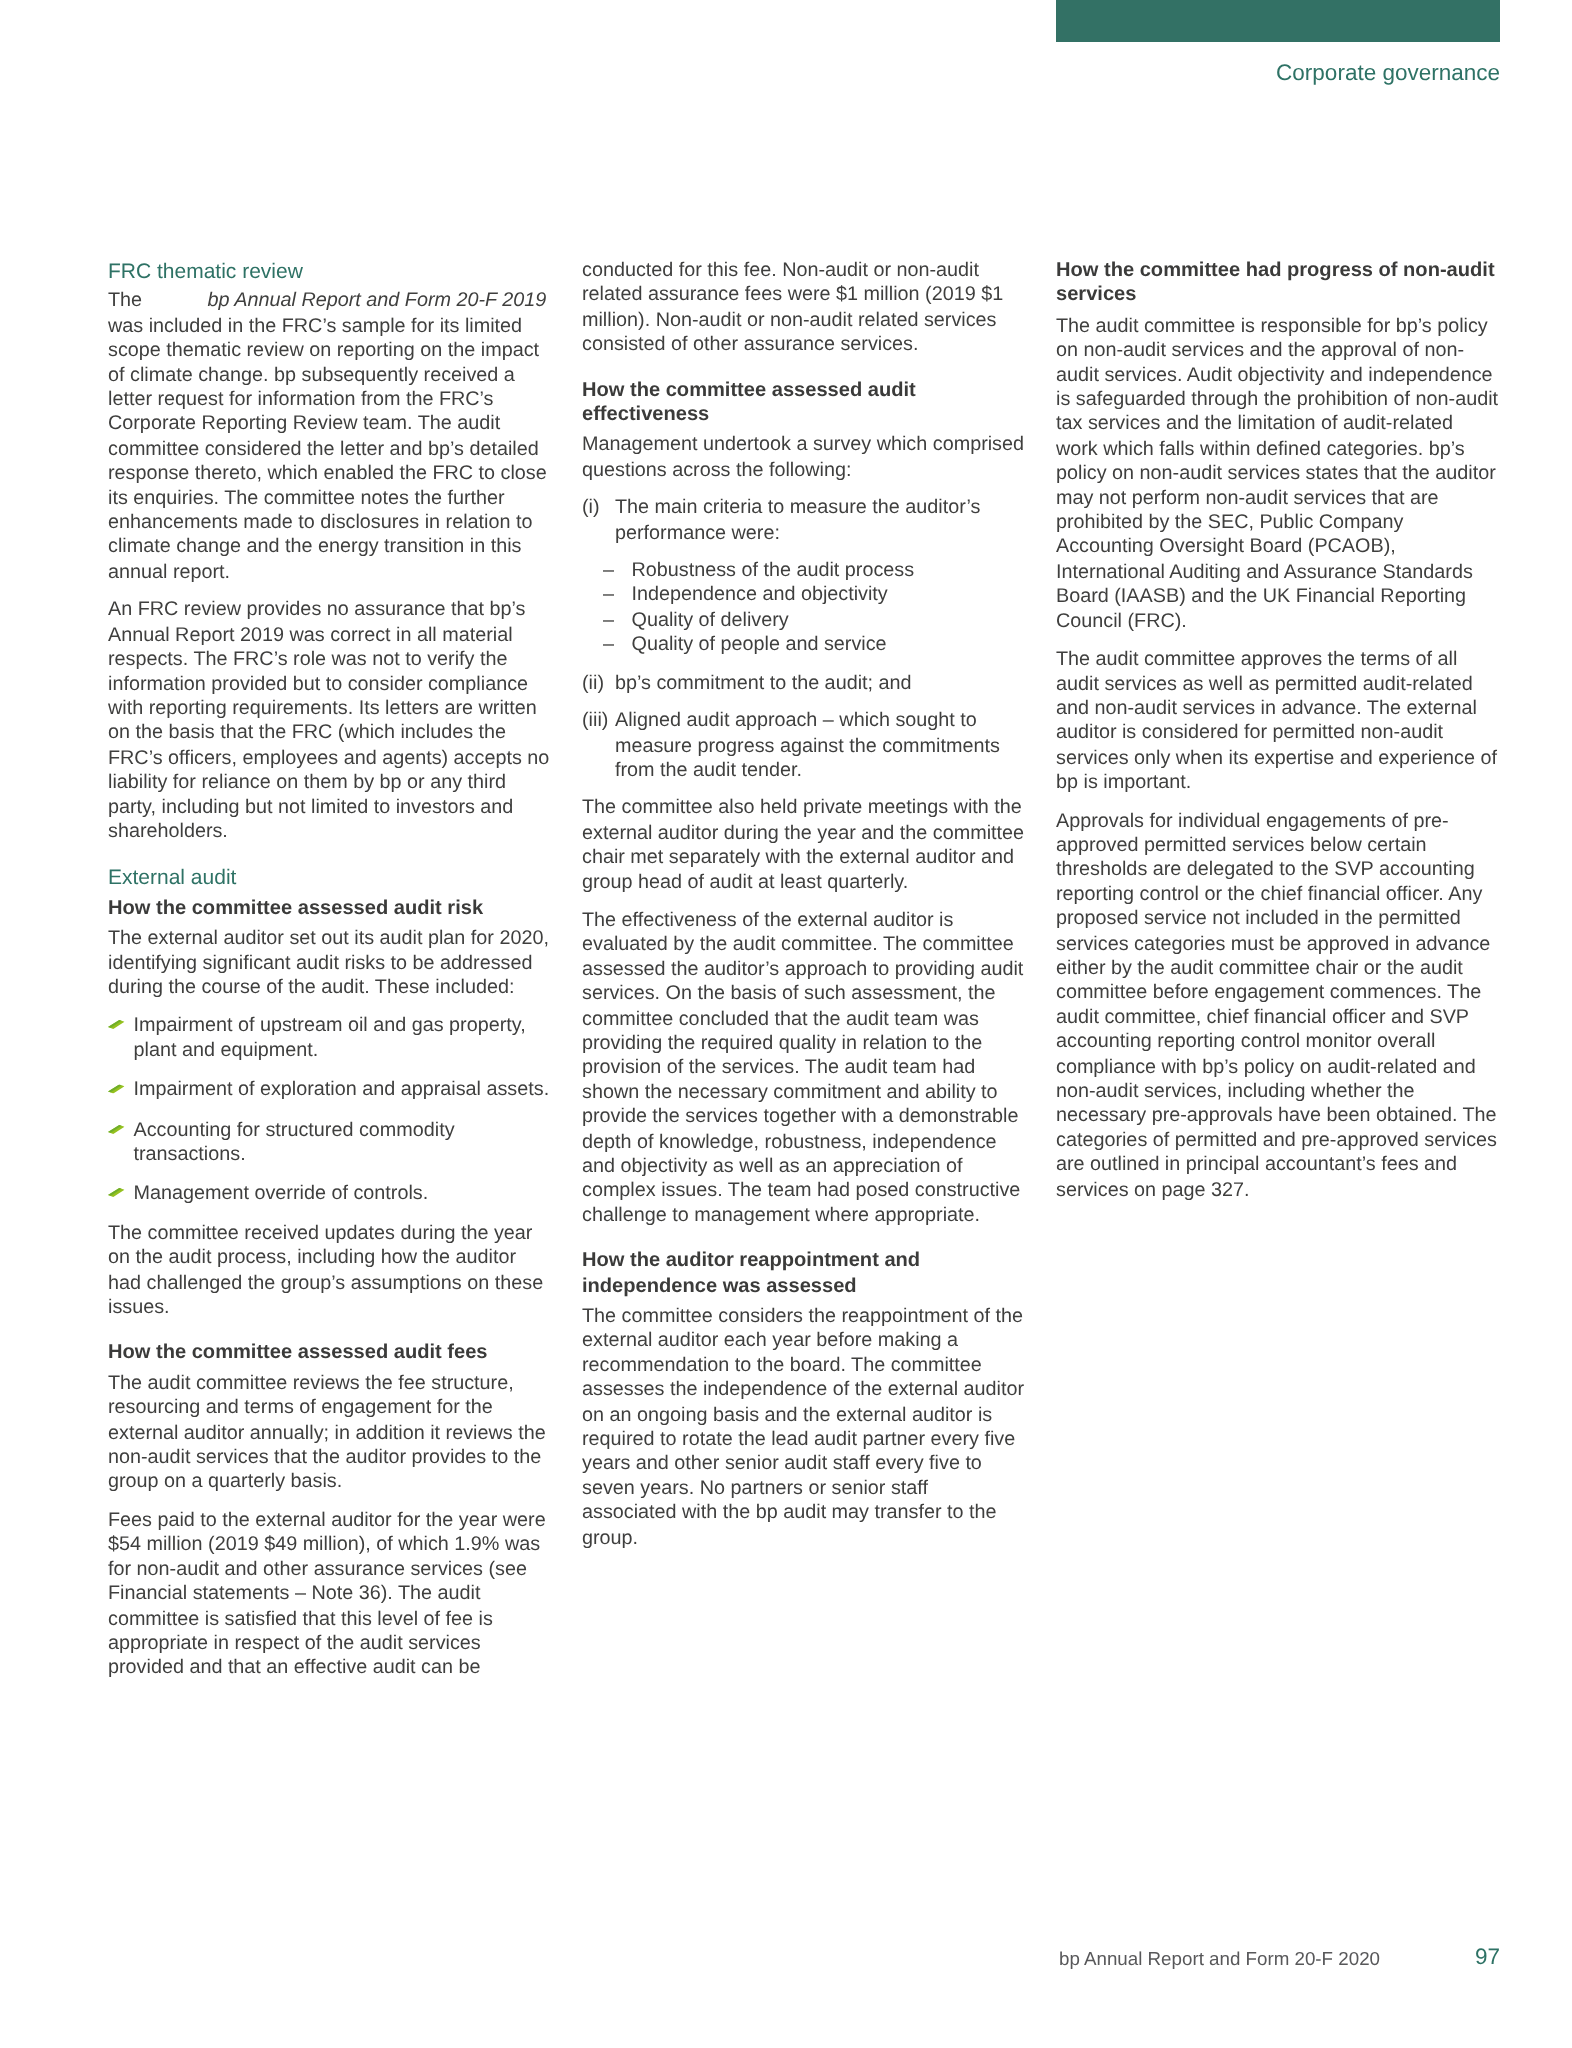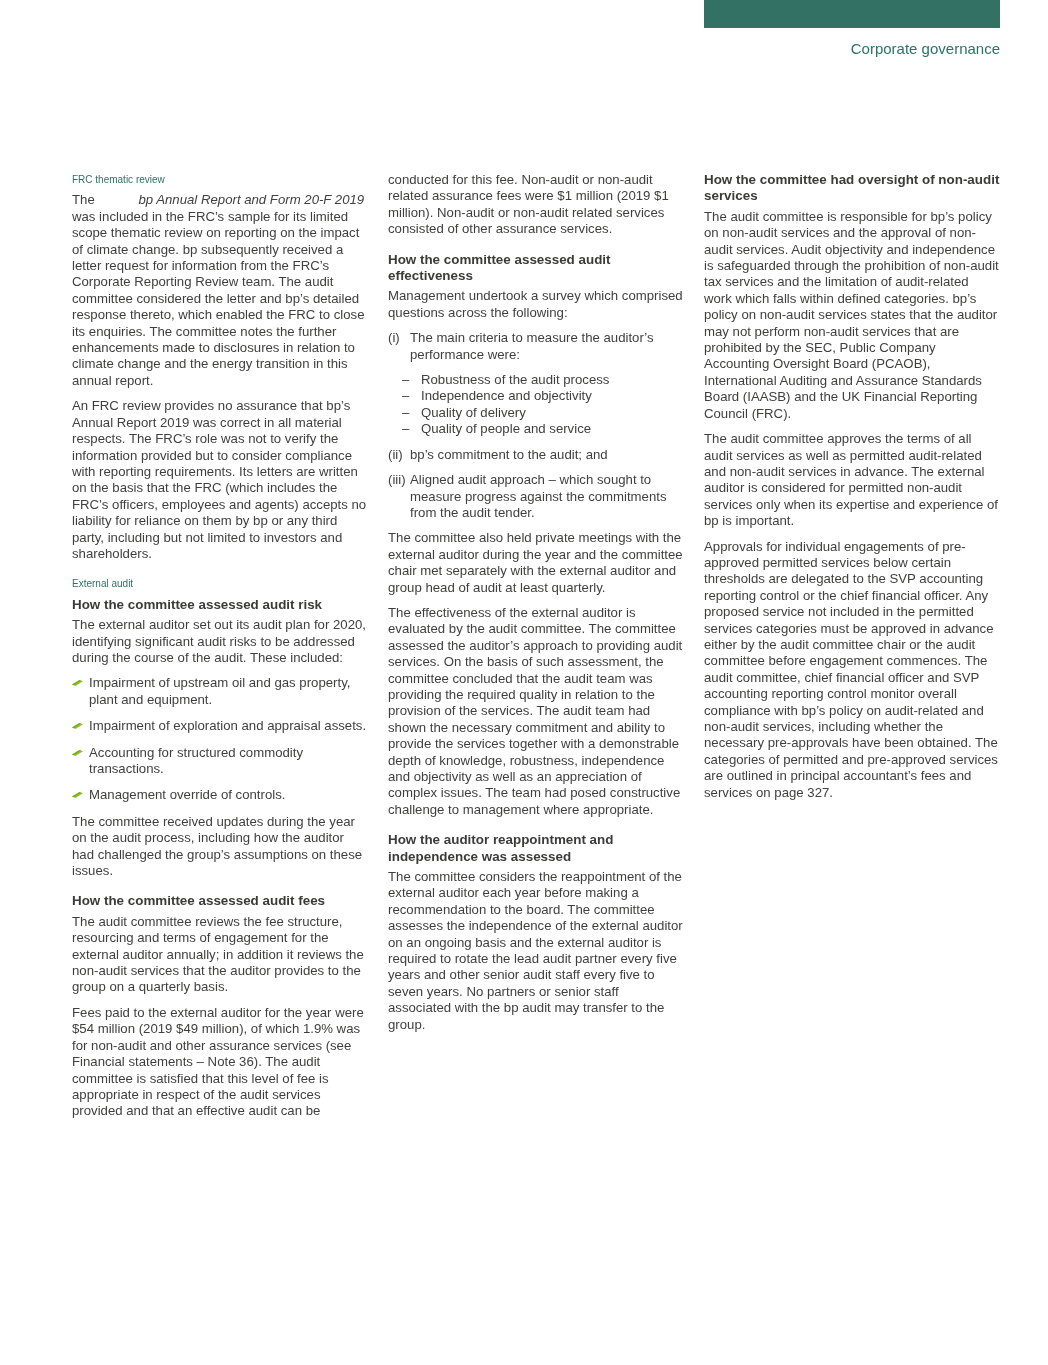--- a/index.html
+++ b/index.html
@@ -18,21 +18,21 @@
   .section-label{
     position:absolute;left:704px;top:40px;width:296px;
     text-align:right;
     font-size:15px;font-weight:normal;color:#2e7265;
   }
   .col{position:absolute;top:172px;width:296px;font-size:13.2px;line-height:16.4px;}
   .col1{left:72px;}
   .col2{left:388px;}
   .col3{left:704px;}
   p{margin:0 0 9px 0;}
-  .green-head{color:#2e7265;margin:0 0 4px 0;font-size:10px;}
+  .green-head{color:#2e7265;margin:0 0 4px 0;font-size:14px;}
   .green-head.second{margin-top:14px;}
   .subhead{font-weight:bold;color:#3b3b3a;margin:14px 0 4px 0;font-size:13.4px;}
   .italic{font-style:italic;margin-left:40px;}
   ul.bullets{list-style:none;margin:2px 0 10px 0;padding:0;}
   ul.bullets li{
     position:relative;
     padding-left:17px;
     margin-bottom:10px;
   }
   .bullet-icon{
@@ -139,20 +139,24 @@
       <span class="roman-text">Aligned audit approach – which sought to measure progress against the commitments from the audit tender.</span>
     </div>
 
     <p>The committee also held private meetings with the external auditor during the year and the committee chair met separately with the external auditor and group head of audit at least quarterly.</p>
     <p>The effectiveness of the external auditor is evaluated by the audit committee. The committee assessed the auditor’s approach to providing audit services. On the basis of such assessment, the committee concluded that the audit team was providing the required quality in relation to the provision of the services. The audit team had shown the necessary commitment and ability to provide the services together with a demonstrable depth of knowledge, robustness, independence and objectivity as well as an appreciation of complex issues. The team had posed constructive challenge to management where appropriate.</p>
     <p class="subhead">How the auditor reappointment and independence was assessed</p>
     <p>The committee considers the reappointment of the external auditor each year before making a recommendation to the board. The committee assesses the independence of the external auditor on an ongoing basis and the external auditor is required to rotate the lead audit partner every five years and other senior audit staff every five to seven years. No partners or senior staff associated with the bp audit may transfer to the group.</p>
   </div>
 
   <div class="col col3">
-    <p class="subhead" style="margin-top:0;">How the committee had oversight of non-audit services</p>
+    <p class="subhead" style="margin-top:0;">How the committee had progress of non-audit services</p>
     <p>The audit committee is responsible for bp’s policy on non-audit services and the approval of non-audit services. Audit objectivity and independence is safeguarded through the prohibition of non-audit tax services and the limitation of audit-related work which falls within defined categories. bp’s policy on non-audit services states that the auditor may not perform non-audit services that are prohibited by the SEC, Public Company Accounting Oversight Board (PCAOB), International Auditing and Assurance Standards Board (IAASB) and the UK Financial Reporting Council (FRC).</p>
     <p>The audit committee approves the terms of all audit services as well as permitted audit-related and non-audit services in advance. The external auditor is considered for permitted non-audit services only when its expertise and experience of bp is important.</p>
     <p>Approvals for individual engagements of pre-approved permitted services below certain thresholds are delegated to the SVP accounting reporting control or the chief financial officer. Any proposed service not included in the permitted services categories must be approved in advance either by the audit committee chair or the audit committee before engagement commences. The audit committee, chief financial officer and SVP accounting reporting control monitor overall compliance with bp’s policy on audit-related and non-audit services, including whether the necessary pre-approvals have been obtained. The categories of permitted and pre-approved services are outlined in principal accountant’s fees and services on page 327.</p>
   </div>
 
+  <div class="footer">
+    <span class="footer-title">bp Annual Report and Form 20-F 2020</span>
+    <span class="footer-page">97</span>
+  </div>
 
 </div>
 
 </body></html>

